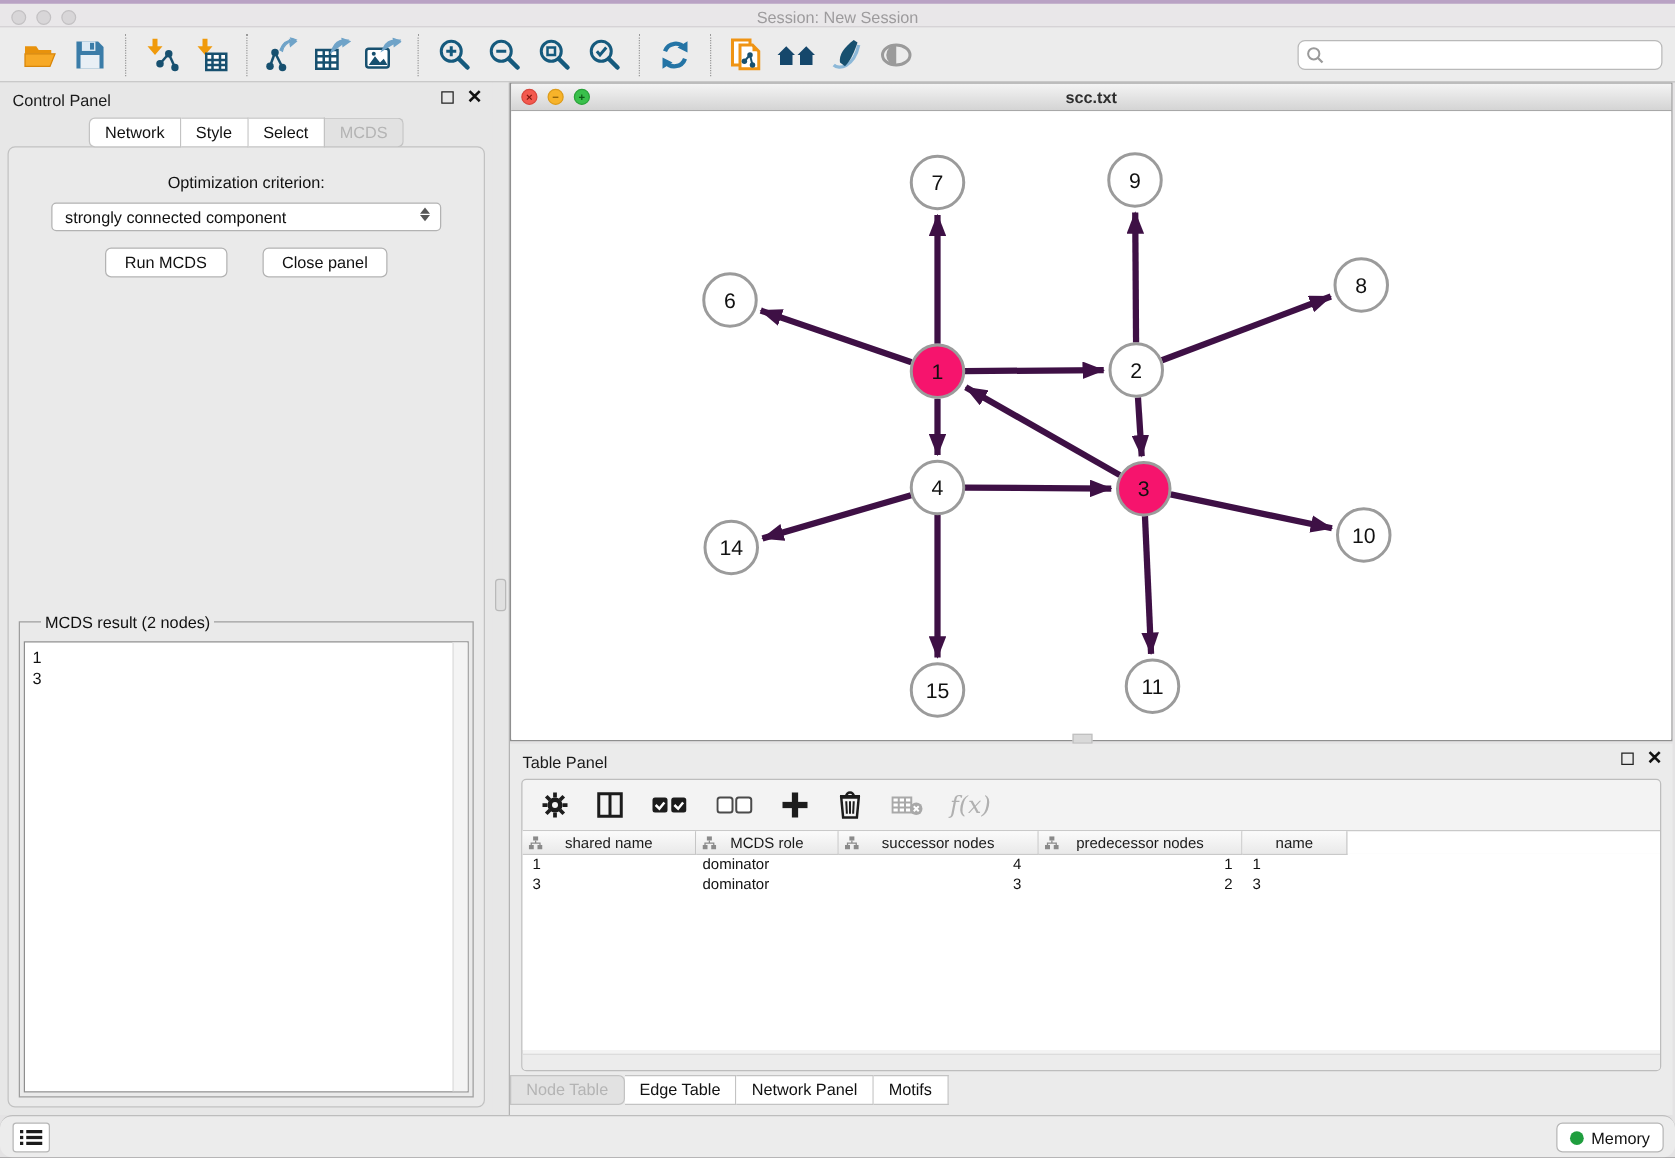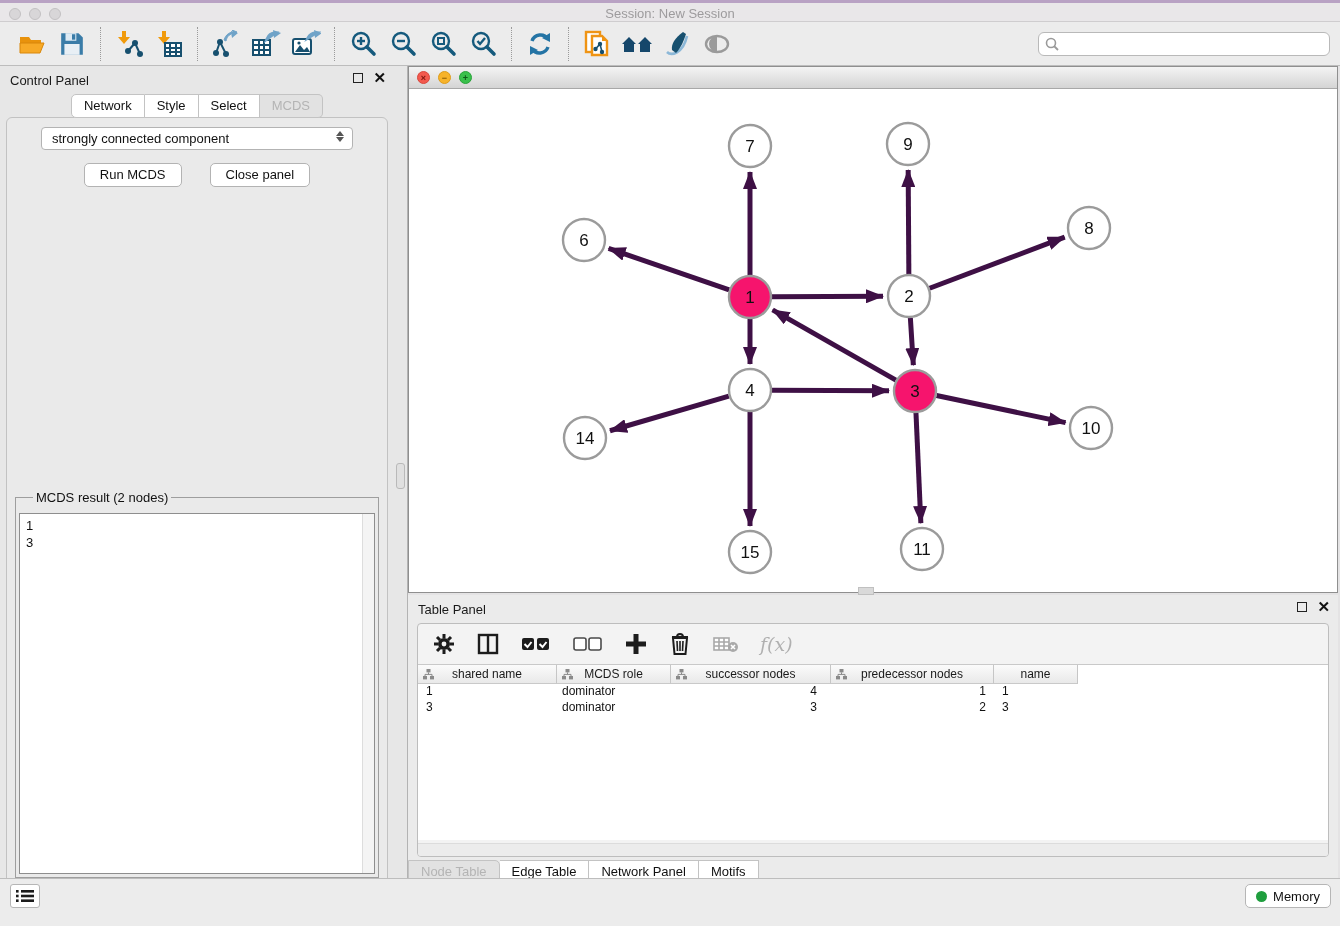--- a/index.html
+++ b/index.html
@@ -96,22 +96,22 @@
     text-align:center; line-height:18px; }
   .thcell svg { position:absolute; left:5px; top:4px; }
   .tbody { background:#fff; height:157px; font-size:12px; color:#111; }
   .trow { display:flex; height:16px; line-height:16px; }
   .td { overflow:hidden; white-space:nowrap; }
   .tscroll { position:absolute; left:0; right:0; bottom:0; height:13px; background:#ececec;
     border-top:1px solid #dcdcdc; }
   .ttabs { position:absolute; left:0; right:0; bottom:8px; display:flex; justify-content:flex-start; }
 
   
-  .statusbar { position:absolute; left:0; bottom:0; width:100%; height:48px; background:#ececec;
-    border-top:1px solid #bdbdbd; }
+  .statusbar { position:absolute; left:0; bottom:0; width:100%; height:34px; background:#ececec;
+    border-top:1px solid #bdbdbd;border-radius:10px; }
   .listbtn { position:absolute; left:10px; top:5px; width:30px; height:24px; background:#fff;
     border:1px solid #b6b6b6; border-radius:3px; display:flex; align-items:center; justify-content:center; cursor:pointer; }
   .membtn { position:absolute; right:9px; top:5px; height:24px; background:#fff;
     border:1px solid #b6b6b6; border-radius:5px; display:flex; align-items:center; gap:6px;
     padding:0 10px; font-size:13px; color:#111; cursor:pointer; }
   .memdot { width:11px; height:11px; border-radius:50%; background:#1f9e3e; }
 </style>
 </head>
 <body>
 
@@ -297,20 +297,21 @@
         <span class="close-x">✕</span>
       </span>
     </div>
     <div class="tabrow">
       <span class="tab">Network</span>
       <span class="tab">Style</span>
       <span class="tab">Select</span>
       <span class="tab sel">MCDS</span>
     </div>
     <div class="cp-content">
+      <div class="opt-label">Optimization criterion:</div>
       <div class="selectbox">
         <span>strongly connected component</span>
         <span class="chev">
             <i class="up"></i>
             <i class="dn"></i>
           </span>
       </div>
       <div class="btnrow">
         <button class="pbtn">Run MCDS</button>
         <button class="pbtn">Close panel</button>
@@ -328,20 +329,21 @@
 
   <div class="vsplit">
     <div class="handle"></div>
   </div>
 
   <div class="netwin">
     <div class="netwin-title">
       <span class="tl red">×</span>
       <span class="tl yel">−</span>
       <span class="tl grn">+</span>
+      <span class="nt">scc.txt</span>
     </div>
     <div class="canvas">
       <svg id="graph" width="928" height="502" viewBox="0 0 928 502">
         <defs>
           <marker id="arrow" markerUnits="userSpaceOnUse" markerWidth="18" markerHeight="14" refX="17" refY="7" orient="auto">
             <path d="M0,0 L18,7 L0,14 z" fill="#3e1045"></path>
           </marker>
         </defs>
       <line x1="341" y1="186" x2="341" y2="83" stroke="#3e1045" stroke-width="5" marker-end="url(#arrow)"></line>
           <line x1="320.1924875913935" y1="200.85525176330984" x2="199.59069648289858" y2="159.44379337063384" stroke="#3e1045" stroke-width="5" marker-end="url(#arrow)"></line>

